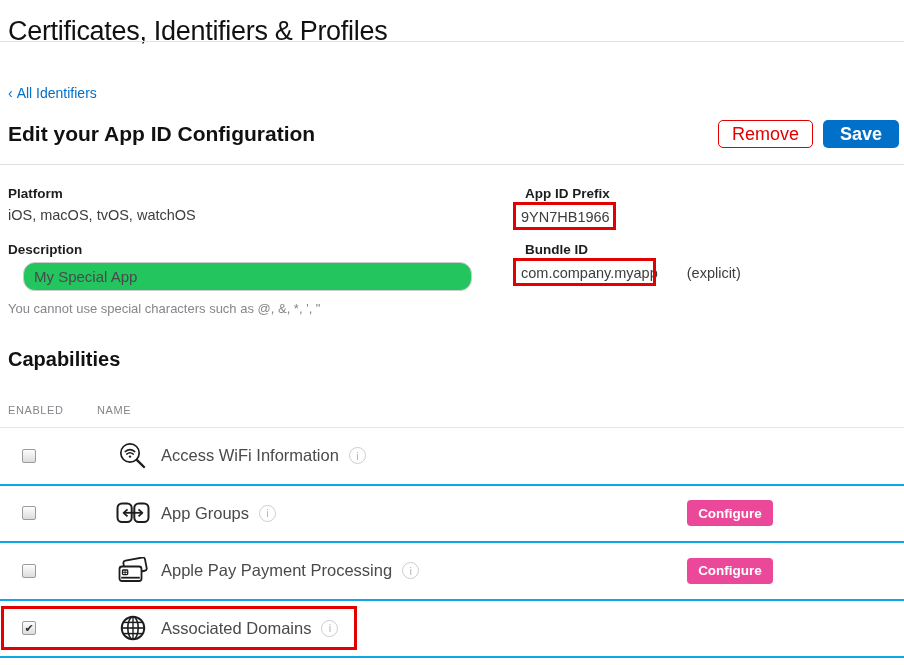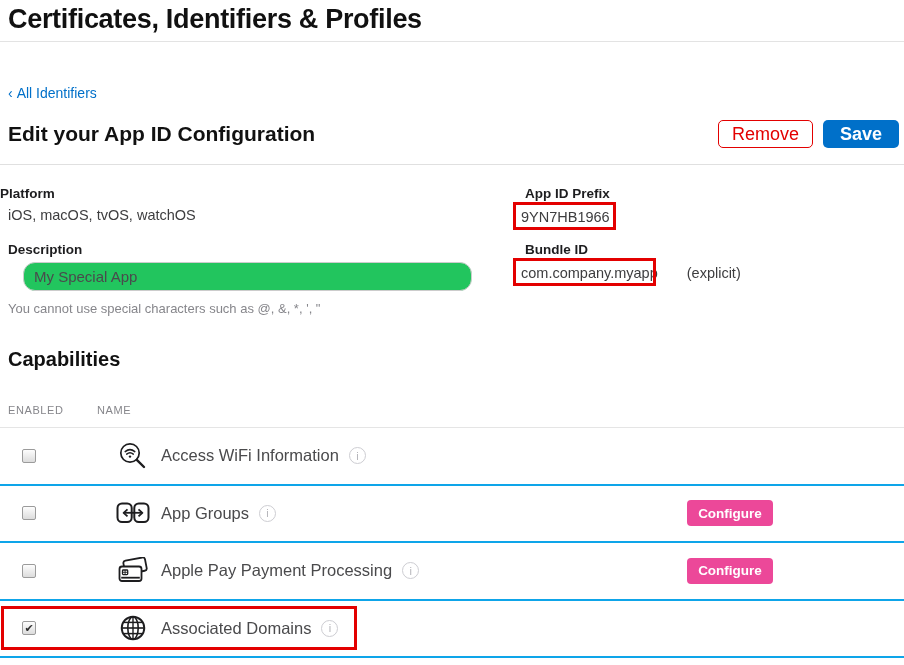--- a/index.html
+++ b/index.html
@@ -14,22 +14,22 @@
     height: 665px;
     background: #fff;
     overflow: hidden;
   }
   .rule { position: absolute; left: 0; width: 904px; height: 1px; background: #e3e3e3; }
   .rule-title { top: 41px; }
   .rule-section { top: 164px; background: #e0e0e0; }
   .rule-tablehead { top: 427px; background: #e5e5e5; }
 
   .page-title {
-    position: absolute; left: 8px; top: 4px;
-    font-size: 27px; font-weight: bold; letter-spacing: -0.3px; color: #111;
+    position: absolute; left: 8px; top: 16px;
+    font-size: 27px; font-weight: normal; letter-spacing: -0.3px; color: #111;
   }
   .back-link {
     position: absolute; left: 8px; top: 85px;
     font-size: 14px; color: #0070c9; text-decoration: none; cursor: pointer;
   }
   .back-link .chev { margin-right: 4px; font-size: 14px; }
 
   .section-head {
     position: absolute; left: 8px; top: 116px; width: 891px; height: 36px;
     display: flex; align-items: center; justify-content: space-between;
@@ -39,21 +39,21 @@
   .btn { font-family: "Liberation Sans", sans-serif; font-size: 18px; border-radius: 5px; cursor: pointer; height: 28px; }
   .btn-remove {
     background: #fff; color: #e30000; border: 1px solid #e30000; padding: 0 13px;
   }
   .btn-save {
     background: #0070c9; color: #fff; border: none; font-weight: bold; padding: 0 17px;
   }
 
   .field-label { position: absolute; font-size: 13.5px; font-weight: 600; color: #1d1d1f; }
   .field-value { position: absolute; font-size: 14.5px; color: #3d3d3f; }
-  .lbl-platform { left: 0; top: 186px; }
+  .lbl-platform { left: 8px; top: 186px; }
   .val-platform { left: 8px; top: 207px; }
   .lbl-prefix { left: 525px; top: 186px; }
   .val-prefix { left: 521px; top: 209px; }
   .lbl-desc { left: 8px; top: 242px; }
   .input-desc {
     position: absolute; left: 8px; top: 262px; width: 449px; height: 29px;
     border: 1px solid #ccc; border-radius: 12px; padding: 0 10px;
     font-family: "Liberation Sans", sans-serif; font-size: 15px; color: #4a4a4c;
     outline: none; background: #22c55e; margin-left: 15px;
   }

